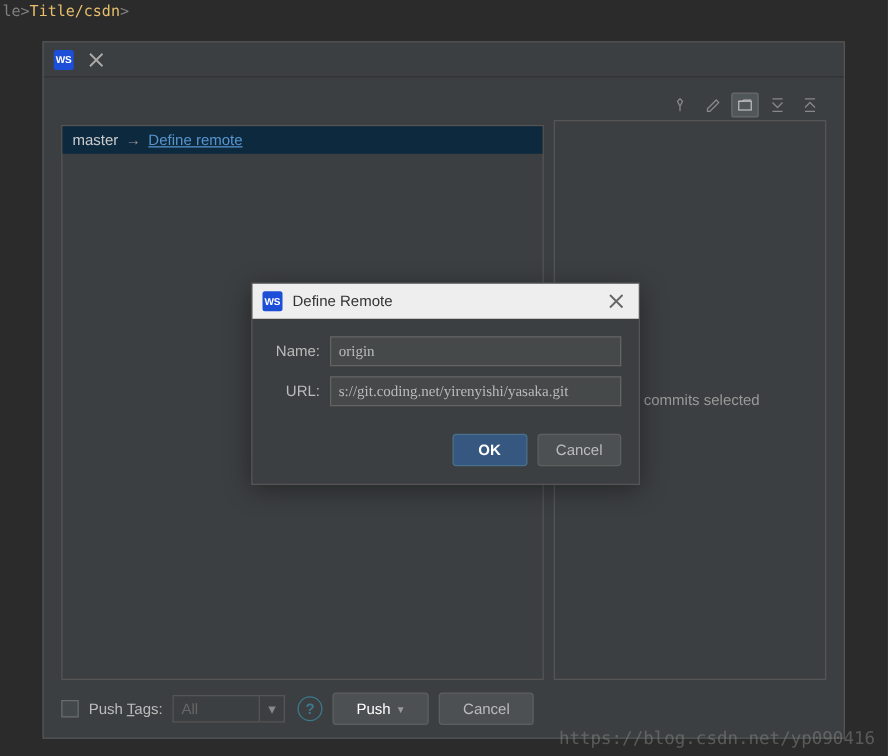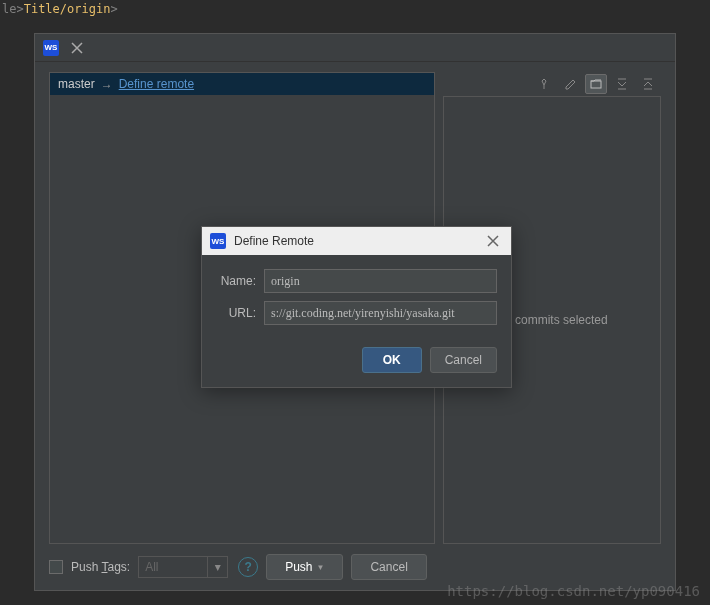--- a/index.html
+++ b/index.html
@@ -52,20 +52,21 @@
     .dialog-body {
       flex: 1;
       padding: 10px 14px 0 14px;
       display: flex; gap: 8px;
     }
     .left-pane {
       flex: 1;
       border: 1px solid #555;
       background: #3c3f41;
       position: relative;
+      margin-top: 28px;
     }
     .branch-row {
       height: 22px;
       background: #0d293e;
       display: flex; align-items: center;
       padding: 0 8px;
       color: #ccc;
     }
     .branch-row .arrow { margin: 0 6px; color: #999; }
     .branch-row .link { color: #5894ce; text-decoration: underline; cursor: pointer; }
@@ -224,21 +225,21 @@
       font-size: 14px;
       font-family: monospace;
       opacity: 0.5;
       z-index: 20;
     }
   </style>
 </head>
 <body>
 
 <div class="code-bg">
-  <span>le&gt;</span><span class="tag">Title</span><span class="text"></span><span class="tag">/origin</span><span>&gt;</span>
+  <span>le&gt;</span><span class="tag">Title</span><span class="text"></span><span class="tag">/csdn</span><span>&gt;</span>
 </div>
 
 <div class="push-dialog">
   <div class="titlebar">
     <span class="titlebar-icon">WS</span>
     <span class="titlebar-close">
       <svg viewBox="0 0 12 12">
           <path d="M1 1 L11 11 M11 1 L1 11" stroke="currentColor" stroke-width="1.5" fill="none"></path>
         </svg>
     </span>

